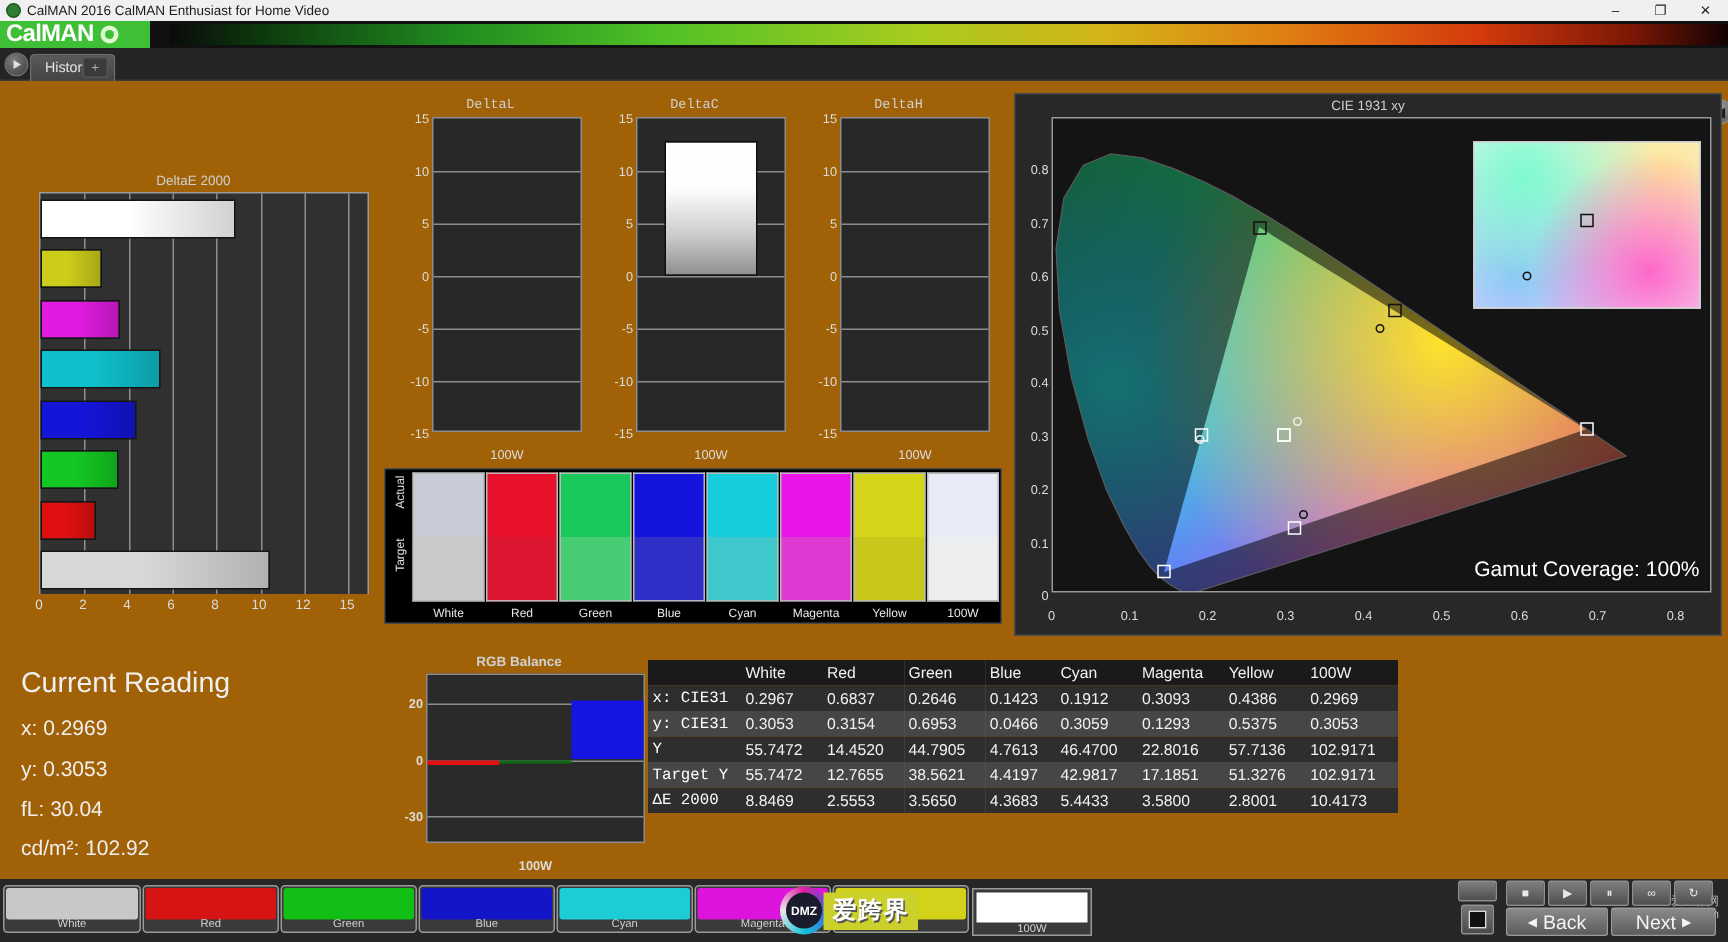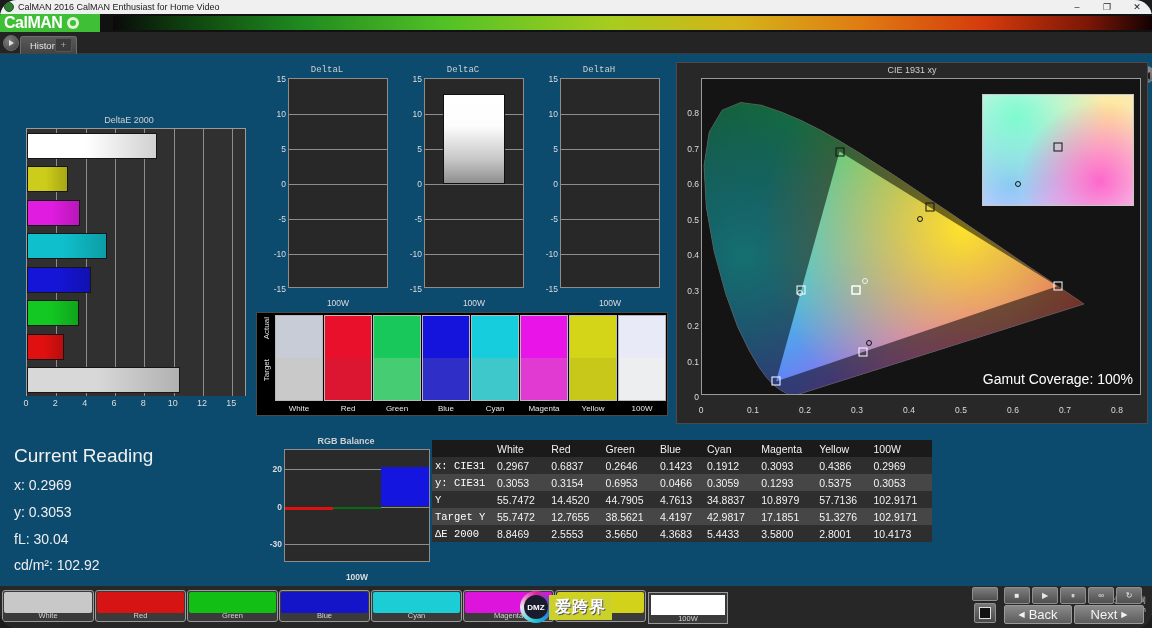--- a/index.html
+++ b/index.html
@@ -4,24 +4,23 @@
 <style>
   * { box-sizing: border-box; }
   html, body {
     margin: 0; padding: 0;
     background: #1c1c1c;
     font-family: "Liberation Sans", sans-serif;
   }
   #app {
     position: relative;
     width: 1152px; height: 628px;
-    background: #0c4a6e;
+    background: #a16207;
     overflow: hidden;
     color: #e8e8e8;
-    border-radius: 17px;
   }
 
   
   .titlebar {
     position: absolute; left:0; top:0; width:1152px; height:14px;
     background: #f0f0f0; color:#1a1a1a;
     font-size: 9px; line-height:14px;
     display:flex; align-items:center;
   }
   .titlebar .tb-ico {
@@ -638,22 +637,22 @@
             <td>0.1293</td>
             <td>0.5375</td>
             <td>0.3053</td>
           </tr>
           <tr>
             <td class="rowlab">Y</td>
             <td>55.7472</td>
             <td>14.4520</td>
             <td>44.7905</td>
             <td>4.7613</td>
-            <td>34.8837</td>
-            <td>10.8979</td>
+            <td>46.4700</td>
+            <td>22.8016</td>
             <td>57.7136</td>
             <td>102.9171</td>
           </tr>
           <tr>
             <td class="rowlab">Target Y</td>
             <td>55.7472</td>
             <td>12.7655</td>
             <td>38.5621</td>
             <td>4.4197</td>
             <td>42.9817</td>

